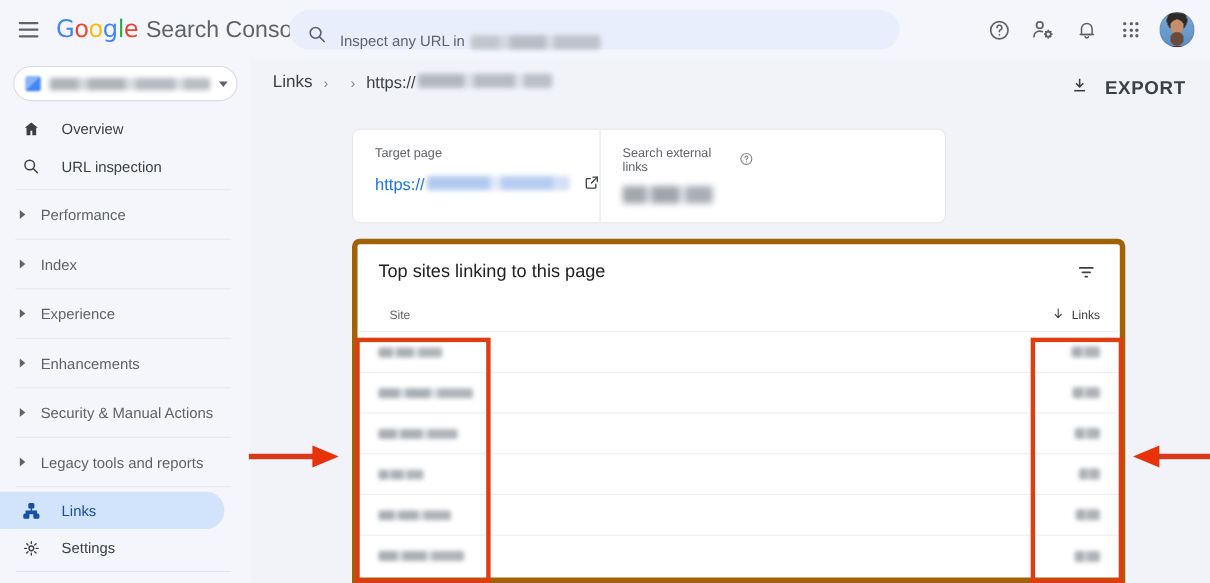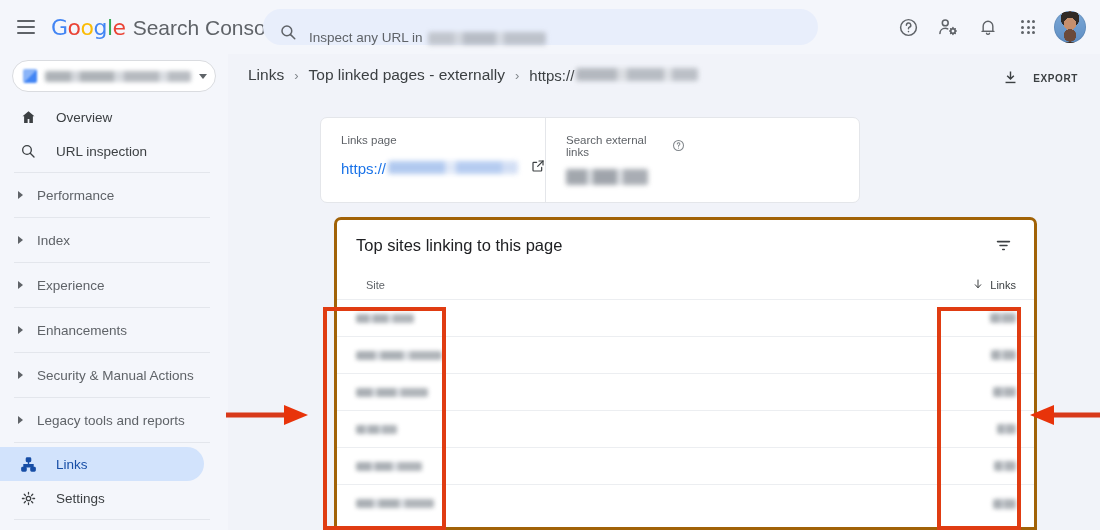--- a/index.html
+++ b/index.html
@@ -90,21 +90,21 @@
   .crumbbar { height: 42px; display: flex; align-items: center; padding: 0 0 0 20px; position: relative; }
   .crumb { font-size: 15.5px; color: #3c4043; cursor: pointer; white-space: nowrap; }
   .crumb.strong { font-weight: 500; }
   .crumb-sep { margin: 0 10px; color: #80868b; font-size: 13px; }
   .crumb-url { font-size: 15px; font-weight: 500; color: #3c4043; display: flex; align-items: baseline; }
   .crumb-blur { display: inline-block; width: 122px; height: 13px; margin-left: 2px; border-radius: 2px;
     background: linear-gradient(90deg,#a9aeb5 0 34%, #d7dade 34% 42%, #aeb3ba 42% 72%, #dcdfe3 72% 79%, #b2b7be 79% 100%);
     filter: blur(2.6px); opacity: .85; }
   .export {
     position: absolute; right: 14px; top: 9px; display: flex; align-items: center; gap: 14px;
-    font-size: 10px; font-weight: 700; letter-spacing: .6px; color: #3c4043; cursor: pointer;
+    font-size: 17px; font-weight: 700; letter-spacing: .6px; color: #3c4043; cursor: pointer;
     padding: 6px 8px; border-radius: 4px;
   }
 
   
   .cards {
     position: absolute; left: 320px; top: 117px; width: 540px; height: 86px;
     background: #fff; border: 1px solid #e4e6ea; border-radius: 7px; display: flex;
   }
   .card { padding: 16px 18px 0 20px; position: relative; }
   .card + .card { border-left: 1px solid #e4e6ea; }
@@ -118,21 +118,21 @@
     background: linear-gradient(90deg,#a9c4ee 0 44%, #dde6f7 44% 52%, #aec7ef 52% 88%, #cfdcf4 88% 100%);
     filter: blur(2.6px); opacity: .9; }
   .value-blur { margin-top: 11px; width: 82px; height: 16px; border-radius: 2px;
     background: linear-gradient(90deg,#8e949c 0 26%, #d3d7dc 26% 33%, #8b9199 33% 62%, #d8dbe0 62% 70%, #979ca4 70% 100%);
     filter: blur(2.9px); opacity: .82; }
   .value-blur.v3 { width: 66px; }
 
   
   .panel {
     position: absolute; left: 320px; top: 217px; width: 703px; min-height: 313px;
-    background: #fff; border: 3px solid #a16207; border-radius: 7px 7px 0 0; margin-left: 14px;
+    background: #fff; border: 5px solid #a16207; border-radius: 7px 7px 0 0;
   }
   .panel-head { height: 50px; display: flex; align-items: center; padding: 0 18px 0 19px; }
   .panel-title { font-size: 16.5px; color: #202124; flex: 1; }
   .filter-btn { width: 26px; height: 26px; display: flex; align-items: center; justify-content: center; cursor: pointer; }
   .thead { height: 30px; display: flex; align-items: center; padding: 0 18px 0 29px; border-bottom: 1px solid #eceef1; }
   .th-site { font-size: 11px; color: #5f6368; flex: 1; cursor: pointer; }
   .th-links { font-size: 11px; color: #3c4043; display: flex; align-items: center; gap: 6px; cursor: pointer; font-weight: 500; }
   .row { height: 37px; display: flex; align-items: center; padding: 0 18px 0 19px; border-bottom: 1px solid #eceef1; }
   .row:last-child { border-bottom: none; }
   .cell-site { flex: 1; }
@@ -297,42 +297,41 @@
         
         
       </div>
     </div>
   </div>
 
   <div class="main">
     <div class="crumbbar">
       <span class="crumb">Links</span>
       <span class="crumb-sep">›</span>
-      <span class="crumb strong">Top linked pages - externally</span>
       <span class="crumb-sep">›</span>
       <span class="crumb-url">
         <span>https://</span>
           <span class="crumb-blur"></span>
       </span>
 
       <div class="export">
         <span>
           <svg width="17" height="17" viewBox="0 0 24 24" fill="#3c4043">
             <path d="M11 3.5h2v8.2l3-3 1.4 1.4L12 15.6 6.6 10.1 8 8.7l3 3z"></path>
             <rect x="5" y="18" width="14" height="2"></rect>
           </svg>
         </span>
         <span>EXPORT</span>
       </div>
     </div>
   </div>
 
   <div class="cards">
     <div class="card c1">
-      <div class="card-label">Links page</div>
+      <div class="card-label">Target page</div>
       <div class="target-row">
         <span class="target-link">
           <span>https://</span>
             <span class="target-blur"></span>
         </span>
         <span style="margin-left:12px">
           <svg width="16" height="16" viewBox="0 0 24 24" fill="none" stroke="#3c4043" stroke-width="1.8">
             <path d="M13.5 4.5H19.5V10.5" stroke-linecap="round"></path>
             <path d="M19.5 4.5 11.5 12.5" stroke-linecap="round"></path>
             <path d="M17.5 14.2v4.3a1 1 0 0 1-1 1h-11a1 1 0 0 1-1-1v-11a1 1 0 0 1 1-1H10" stroke-linecap="round"></path>

